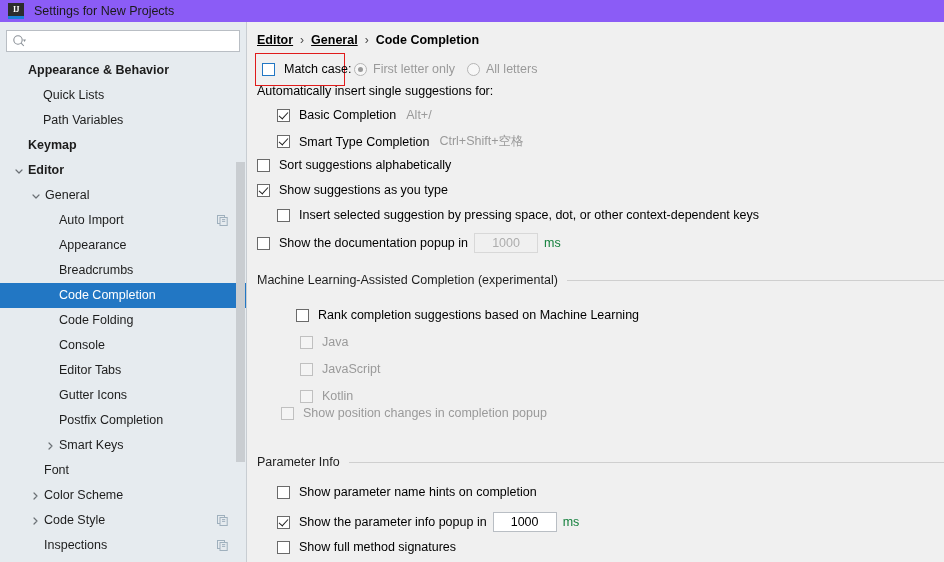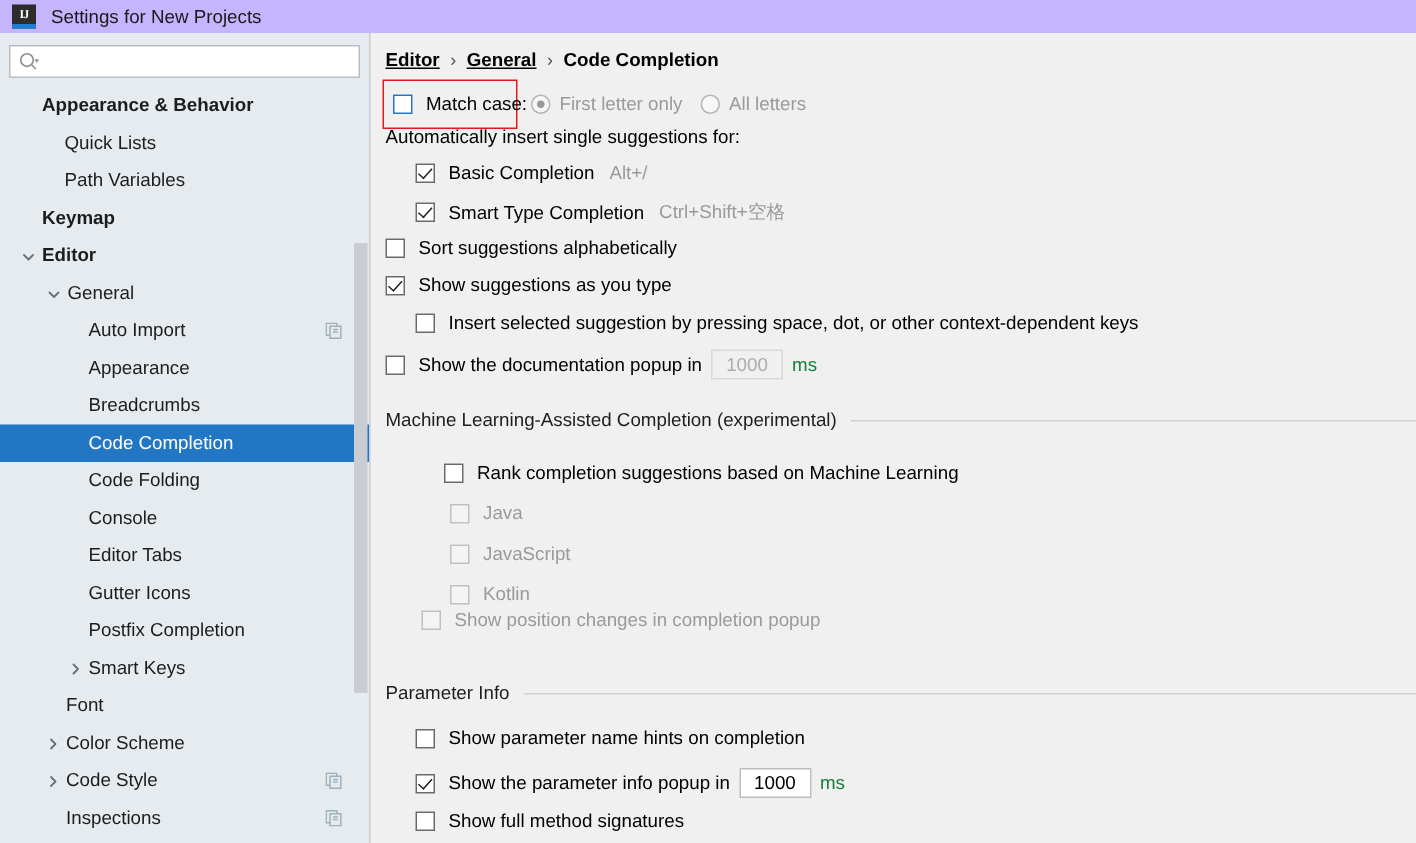--- a/index.html
+++ b/index.html
@@ -21,21 +21,21 @@
     width: 944px;
     height: 562px;
     background: #f0f0f0;
   }
 
   
   .titlebar {
     position: absolute;
     left: 0; top: 0;
     width: 944px; height: 22px;
-    background: #c4b5fd;
+    background: #8b5cf6;
     display: flex;
     align-items: center;
     padding-left: 8px;
     box-sizing: border-box;
   }
   .ij-logo {
     width: 16px; height: 16px;
     background: #2c2c2c;
     border-bottom: 3px solid #1a7fd4;
     box-sizing: border-box;
@@ -233,21 +233,21 @@
   }
   .rb-label { margin-left: 6px; }
 
   .shortcut {
     margin-left: 10px;
     color: #9a9a9a;
     font-size: 12.5px;
   }
 
   .numfield {
-    width: 48px;
+    width: 64px;
     height: 20px;
     box-sizing: border-box;
     border: 1px solid #b9bec4;
     background: #ffffff;
     font-family: "Liberation Sans", sans-serif;
     font-size: 12.5px;
     color: #000000;
     text-align: center;
     padding: 0;
     outline: none;

